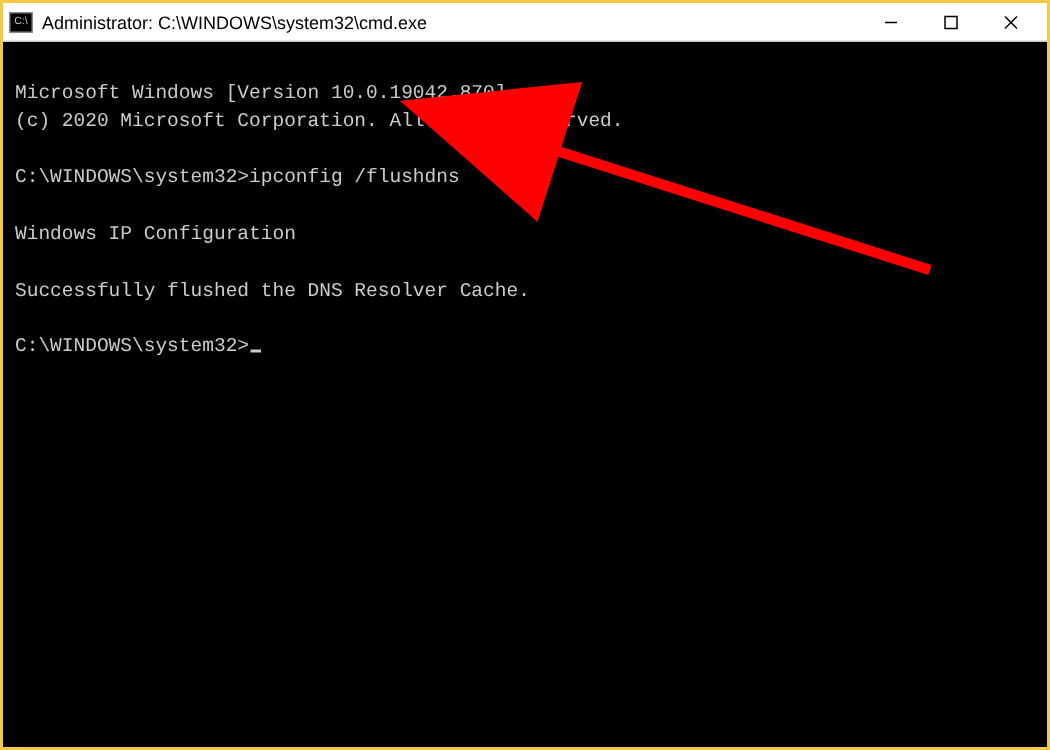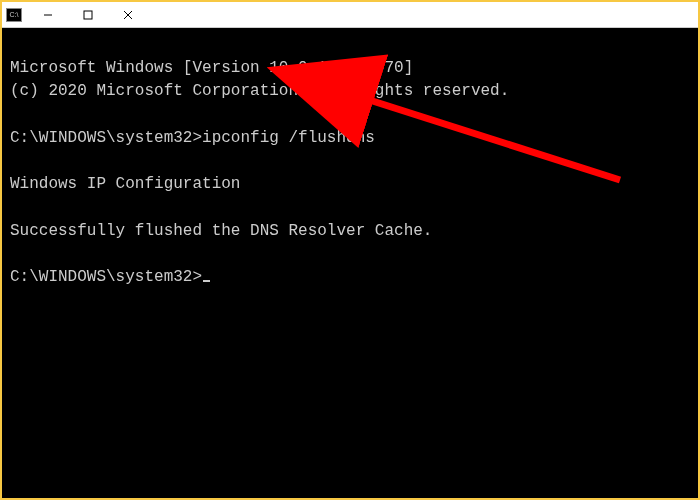--- a/index.html
+++ b/index.html
@@ -54,21 +54,21 @@
       display: flex;
       align-items: center;
       justify-content: center;
       font-family: sans-serif;
       cursor: pointer;
     }
     .ctrl-btn svg { display: block; }
     .console {
       padding: 6px 8px;
       color: #ccc;
-      font-size: 16px;
+      font-size: 13px;
       line-height: 1.45;
       white-space: pre;
     }
     .cursor {
       display: inline-block;
       width: 7px;
       height: 2px;
       background: #ccc;
       vertical-align: -1px;
       margin-left: 1px;
@@ -77,20 +77,21 @@
       position: absolute;
       pointer-events: none;
     }
   </style>
 </head>
 <body>
 
 <div class="window">
   <div class="titlebar">
     <div class="app-icon">C:\</div>
+    <div class="title-text">Administrator: C:\WINDOWS\system32\cmd.exe</div>
     <div class="controls">
       <div class="ctrl-btn">
         <svg width="10" height="10" viewBox="0 0 10 10">
             <line x1="1" y1="5" x2="9" y2="5" stroke="#000" stroke-width="1"></line>
           </svg>
       </div>
       <div class="ctrl-btn">
         <svg width="10" height="10" viewBox="0 0 10 10">
             <rect x="1" y="1" width="8" height="8" stroke="#000" stroke-width="1" fill="none"></rect>
           </svg>

